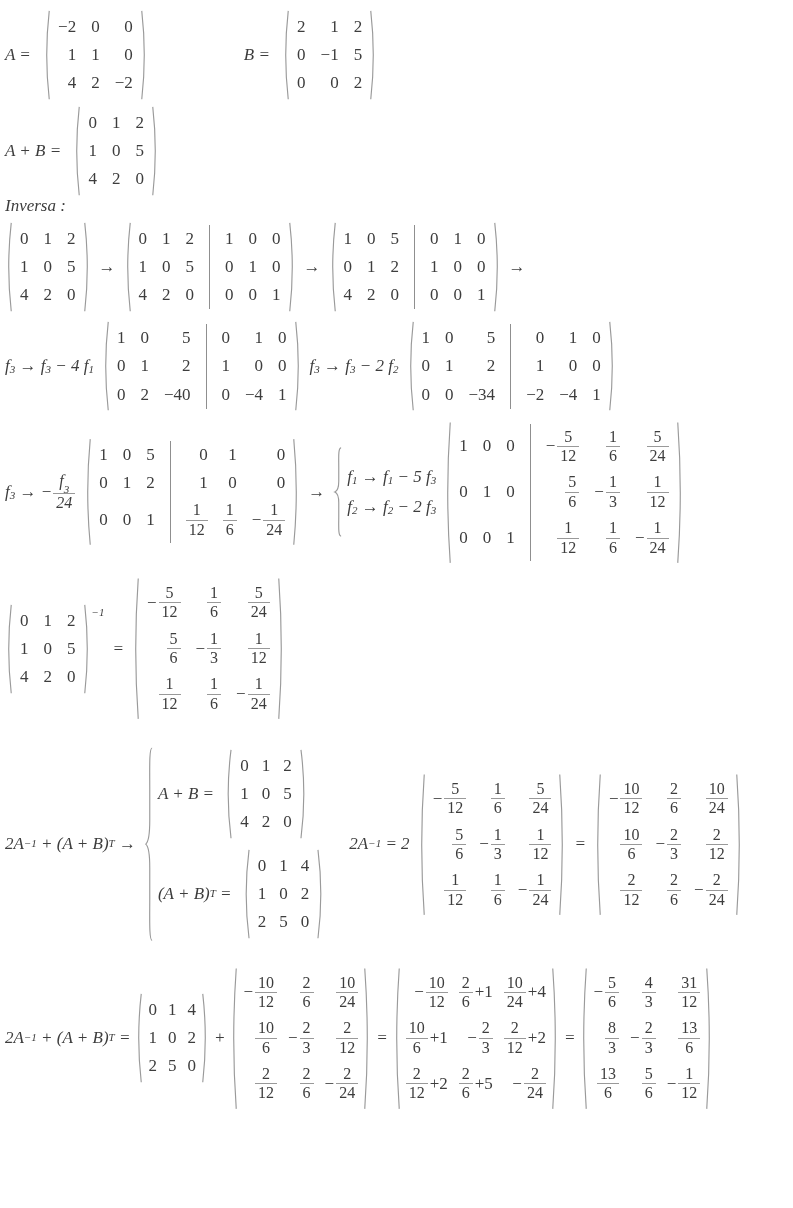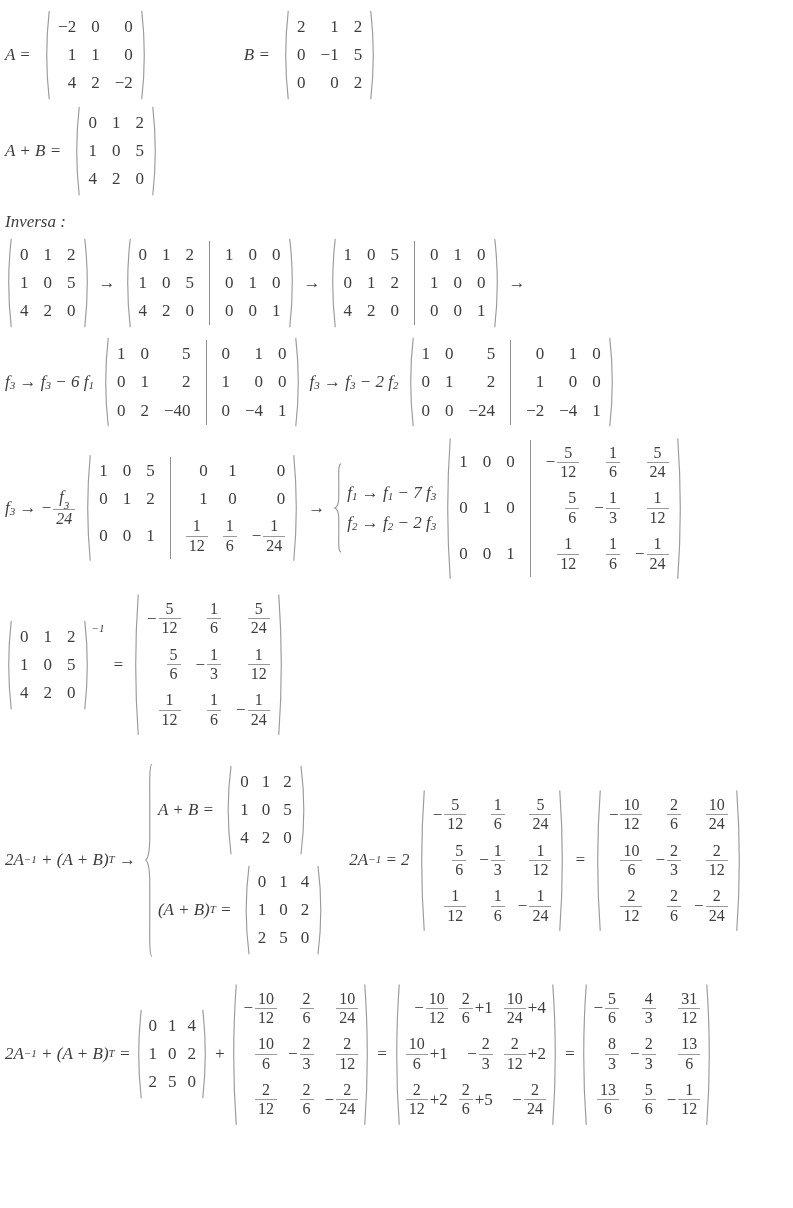--- a/index.html
+++ b/index.html
@@ -35,21 +35,21 @@
   .suffix{font-size:17px;font-style:normal;margin-left:2px;}
   
   .cases{display:inline-flex;align-items:center;}
   .cases .paren{width:9px;align-self:stretch;}
   .cases-body{display:flex;flex-direction:column;align-items:flex-start;gap:10px;margin-left:5px;padding:3px 0;}
   .case-line{display:flex;align-items:center;gap:6px;}
   
   [data-line="definitions"]{margin-top:2px;}
   [data-line="definitions"] > :nth-child(3){margin-left:88px;}
   [data-line="sum"]{margin-top:6px;}
-  [data-line="inversa-label"]{margin-top:16px;font-size:17px;}
+  [data-line="inversa-label"]{font-size:17px;}
   [data-line="gauss-step-1"]{margin-top:6px;}
   [data-line="gauss-step-2"]{margin-top:9px;}
   [data-line="gauss-step-3"]{margin-top:9px;}
   [data-line="inverse-result"]{margin-top:13px;}
   [data-line="setup"]{margin-top:26px;}
   [data-line="setup"] > :nth-child(3){margin-left:16px;}
   [data-line="setup"] .mgrid{column-gap:13px;}
   [data-line="final"]{margin-top:24px;gap:5px;}
   [data-line="final"] .mgrid{column-gap:11px;padding:3px 5px;}
 </style>
@@ -229,21 +229,21 @@
           </span>
           <span class="paren">
             <svg viewBox="0 0 10 100" preserveAspectRatio="none" class="bracket-svg">
               <path d="M2.2 1 Q8.5 50 2.2 99" vector-effect="non-scaling-stroke"></path>
             </svg>
           </span>
         </span>
         <span class="run"><span class="mt">→</span></span>
       </div>
       <div class="mline" data-line="gauss-step-2">
-        <span class="run"><span class="mt">f</span><sub class="ms">3</sub><span class="mt"> → f</span><sub class="ms">3</sub><span class="mt"> − 6 f</span><sub class="ms">1</sub></span>
+        <span class="run"><span class="mt">f</span><sub class="ms">3</sub><span class="mt"> → f</span><sub class="ms">3</sub><span class="mt"> − 4 f</span><sub class="ms">1</sub></span>
         <span class="mat">
           <span class="paren">
             <svg viewBox="0 0 10 100" preserveAspectRatio="none" class="bracket-svg">
               <path d="M7.8 1 Q1.5 50 7.8 99" vector-effect="non-scaling-stroke"></path>
             </svg>
           </span>
           <span class="mgrid" style="grid-template-columns: repeat(7, max-content);">
             <span class="cell">1</span>
             <span class="cell">0</span>
             <span class="cell">5</span>
@@ -289,21 +289,21 @@
             <span class="cell">0</span>
             <span class="cell">0</span>
             <span class="cell">1</span>
             <span class="cell">2</span>
             <span class="vbar"></span>
             <span class="cell">1</span>
             <span class="cell">0</span>
             <span class="cell">0</span>
             <span class="cell">0</span>
             <span class="cell">0</span>
-            <span class="cell">−24</span>
+            <span class="cell">−34</span>
             <span class="vbar"></span>
             <span class="cell">−2</span>
             <span class="cell">−4</span>
             <span class="cell">1</span>
           </span>
           <span class="paren">
             <svg viewBox="0 0 10 100" preserveAspectRatio="none" class="bracket-svg">
               <path d="M2.2 1 Q8.5 50 2.2 99" vector-effect="non-scaling-stroke"></path>
             </svg>
           </span>
@@ -367,21 +367,21 @@
         </span>
         <span class="run"><span class="mt">→</span></span>
         <span class="cases">
           <span class="paren">
             <svg viewBox="0 0 10 100" preserveAspectRatio="none" class="bracket-svg">
               <path d="M9 1 C5.6 1 6.4 12 6.4 22 L6.4 38 C6.4 46 4.6 49 2 50 C4.6 51 6.4 54 6.4 62 L6.4 78 C6.4 88 5.6 99 9 99" vector-effect="non-scaling-stroke"></path>
             </svg>
           </span>
           <span class="cases-body">
             <span class="case-line">
-              <span class="run"><span class="mt">f</span><sub class="ms">1</sub><span class="mt"> → f</span><sub class="ms">1</sub><span class="mt"> − 7 f</span><sub class="ms">3</sub></span>
+              <span class="run"><span class="mt">f</span><sub class="ms">1</sub><span class="mt"> → f</span><sub class="ms">1</sub><span class="mt"> − 5 f</span><sub class="ms">3</sub></span>
             </span>
             <span class="case-line">
               <span class="run"><span class="mt">f</span><sub class="ms">2</sub><span class="mt"> → f</span><sub class="ms">2</sub><span class="mt"> − 2 f</span><sub class="ms">3</sub></span>
             </span>
           </span>
         </span>
         <span class="mat">
           <span class="paren">
             <svg viewBox="0 0 10 100" preserveAspectRatio="none" class="bracket-svg">
               <path d="M7.8 1 Q1.5 50 7.8 99" vector-effect="non-scaling-stroke"></path>

